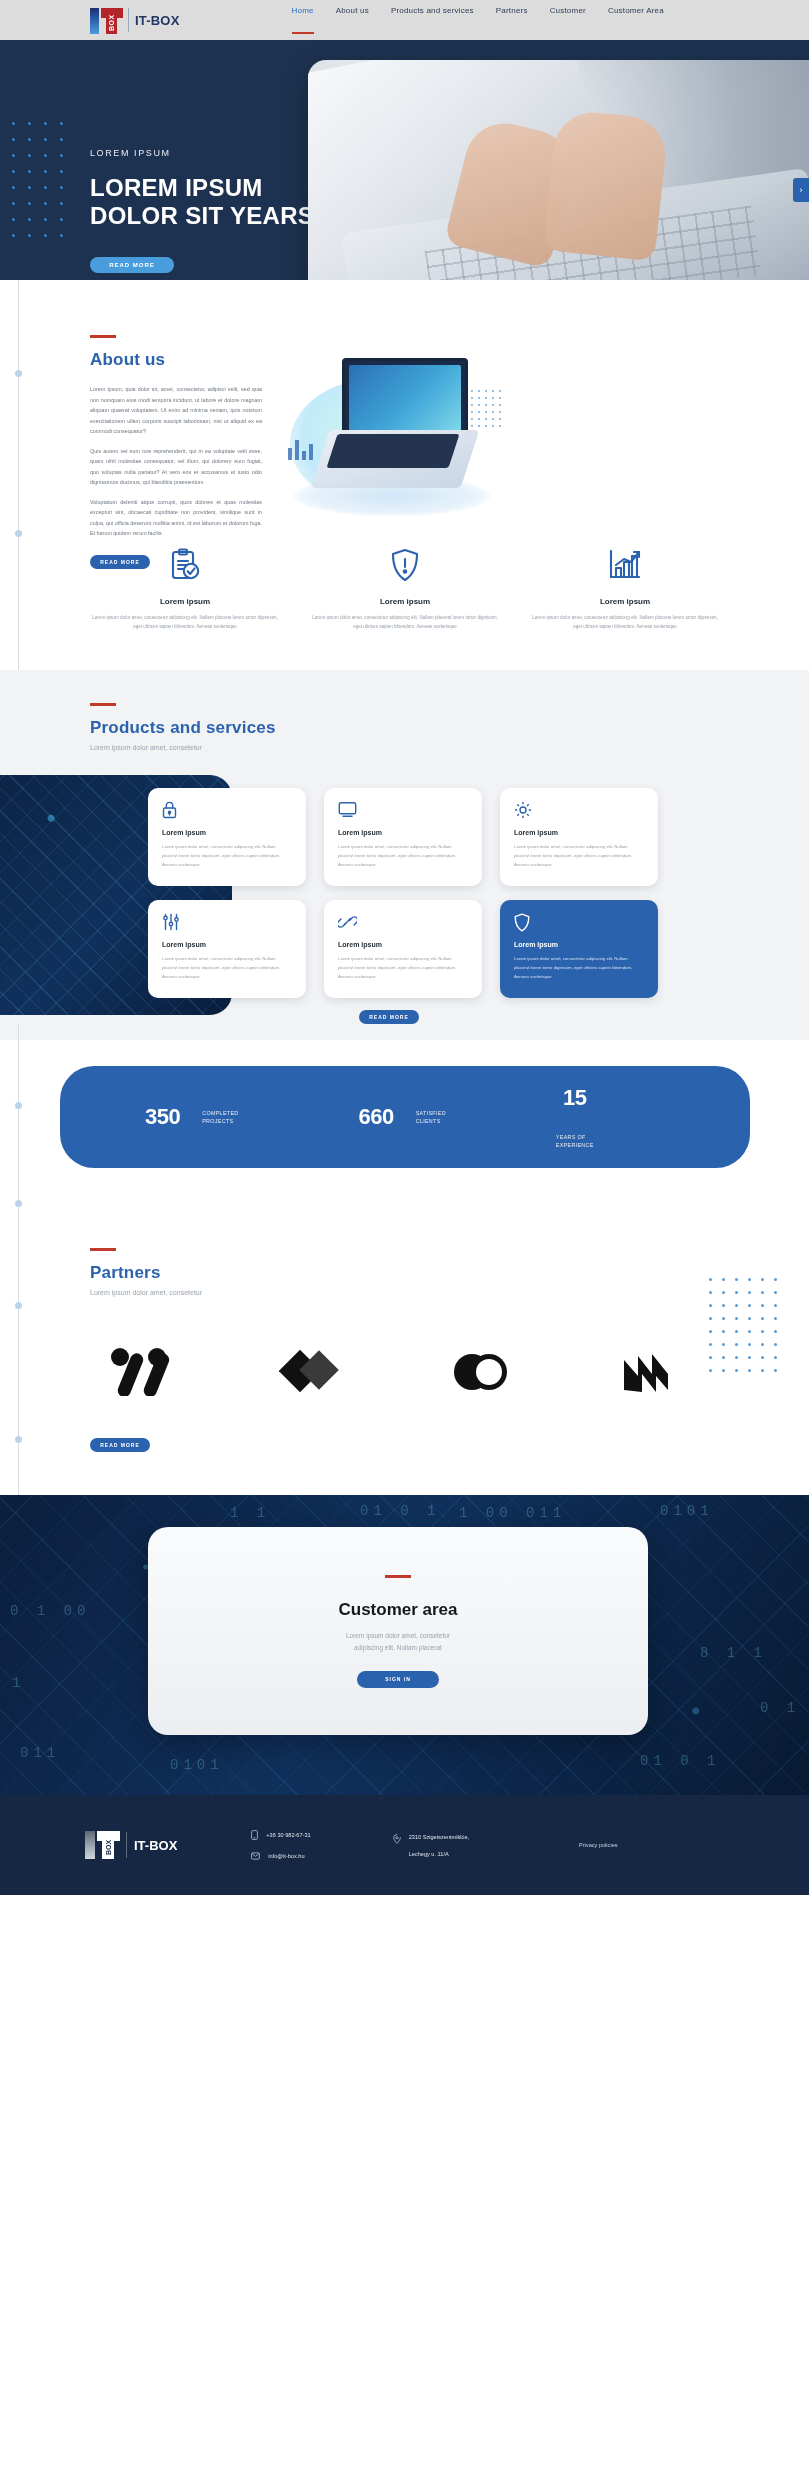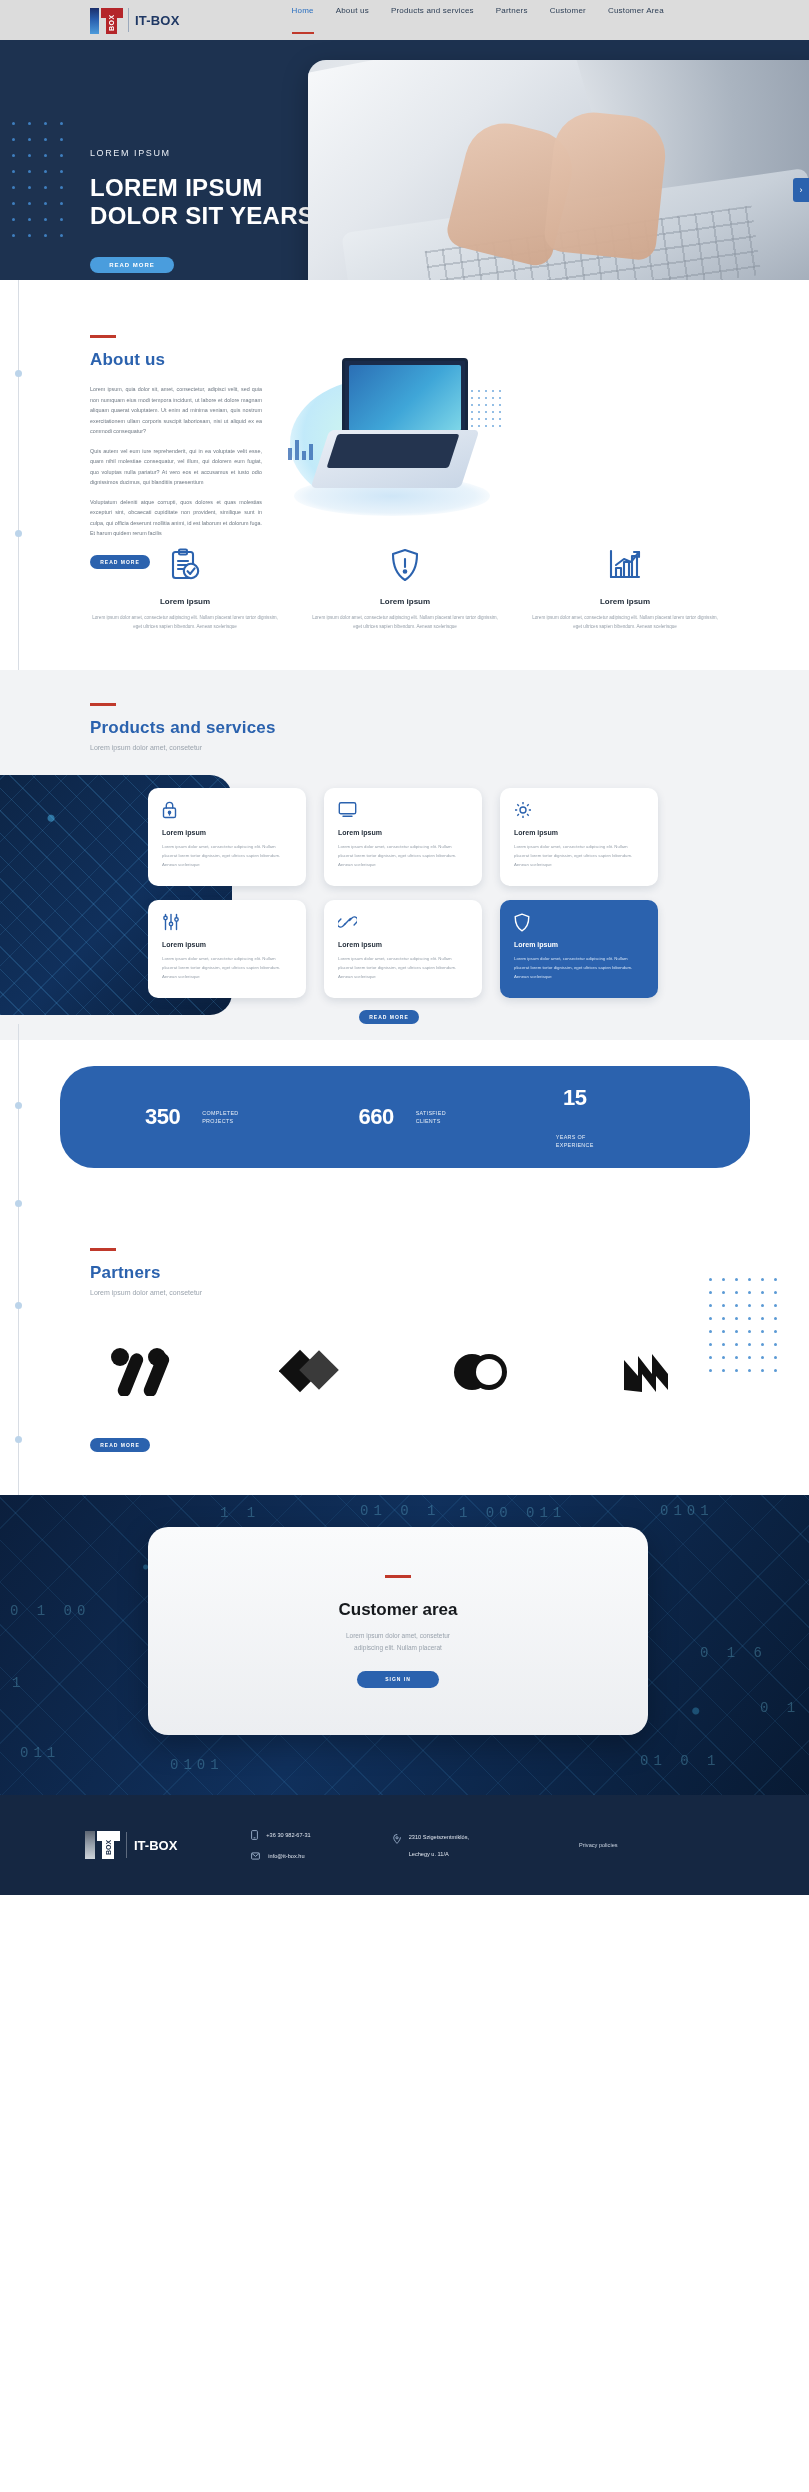--- a/index.html
+++ b/index.html
@@ -667,27 +667,27 @@
       <i></i>
       <i></i>
       <i></i>
       <i></i>
       <i></i>
       <i></i>
     </div>
 </section>
 
 <section class="cta">
-  <span class="bits" style="left:220px;top:10px">1 1</span>
+  <span class="bits" style="left:230px;top:10px">1 1</span>
   <span class="bits" style="left:360px;top:8px">01 0 1</span>
   <span class="bits" style="left:459px;top:10px">1 00  011</span>
   <span class="bits" style="left:660px;top:8px">0101</span>
   <span class="bits" style="left:10px;top:108px">0  1 00</span>
   <span class="bits" style="left:12px;top:180px">1</span>
-  <span class="bits" style="left:700px;top:150px">0 1 6</span>
+  <span class="bits" style="left:700px;top:150px">8 1 1</span>
   <span class="bits" style="left:20px;top:250px">011</span>
   <span class="bits" style="left:170px;top:262px">0101</span>
   <span class="bits" style="left:640px;top:258px">01 0  1</span>
   <span class="bits" style="left:760px;top:205px">0 1</span>
 
   <div class="cta-card">
     <div class="redline"></div>
     <div class="cta-title">Customer area</div>
     <div class="cta-sub">
       <span>Lorem ipsum dolor amet, consetetur</span><br>

